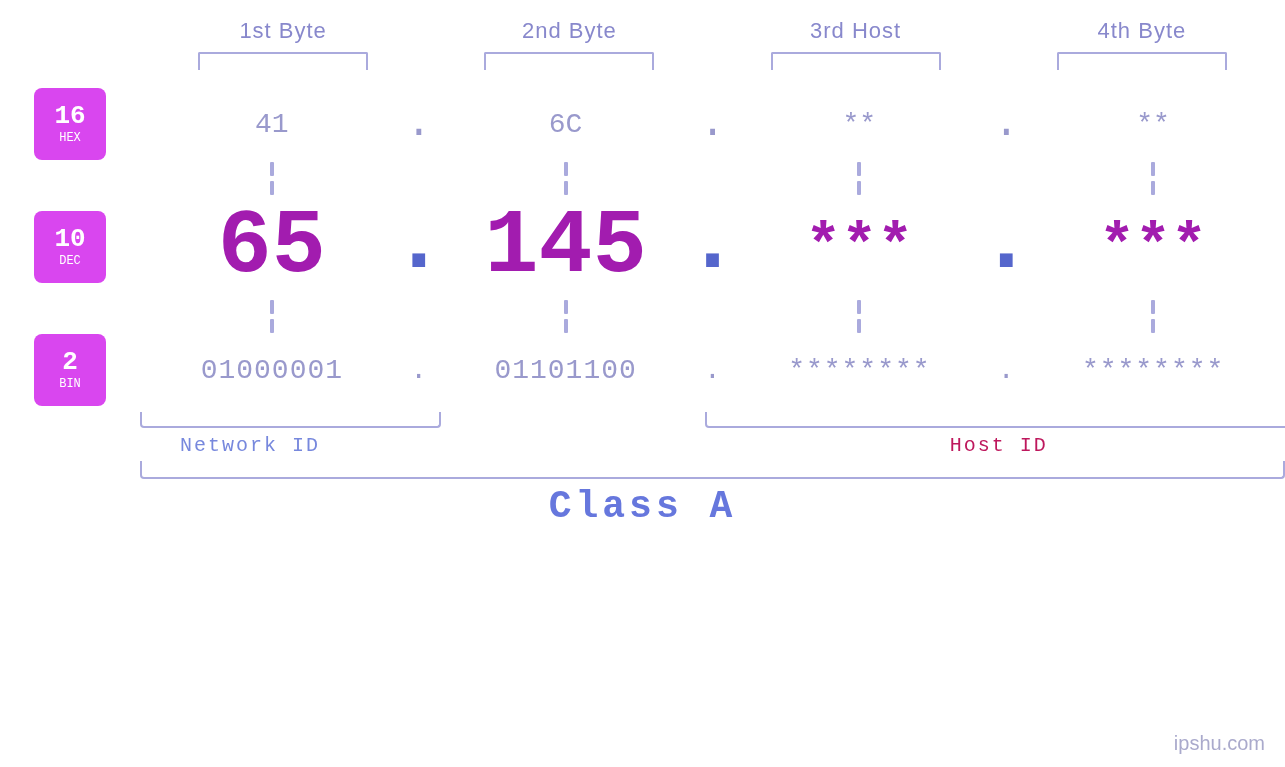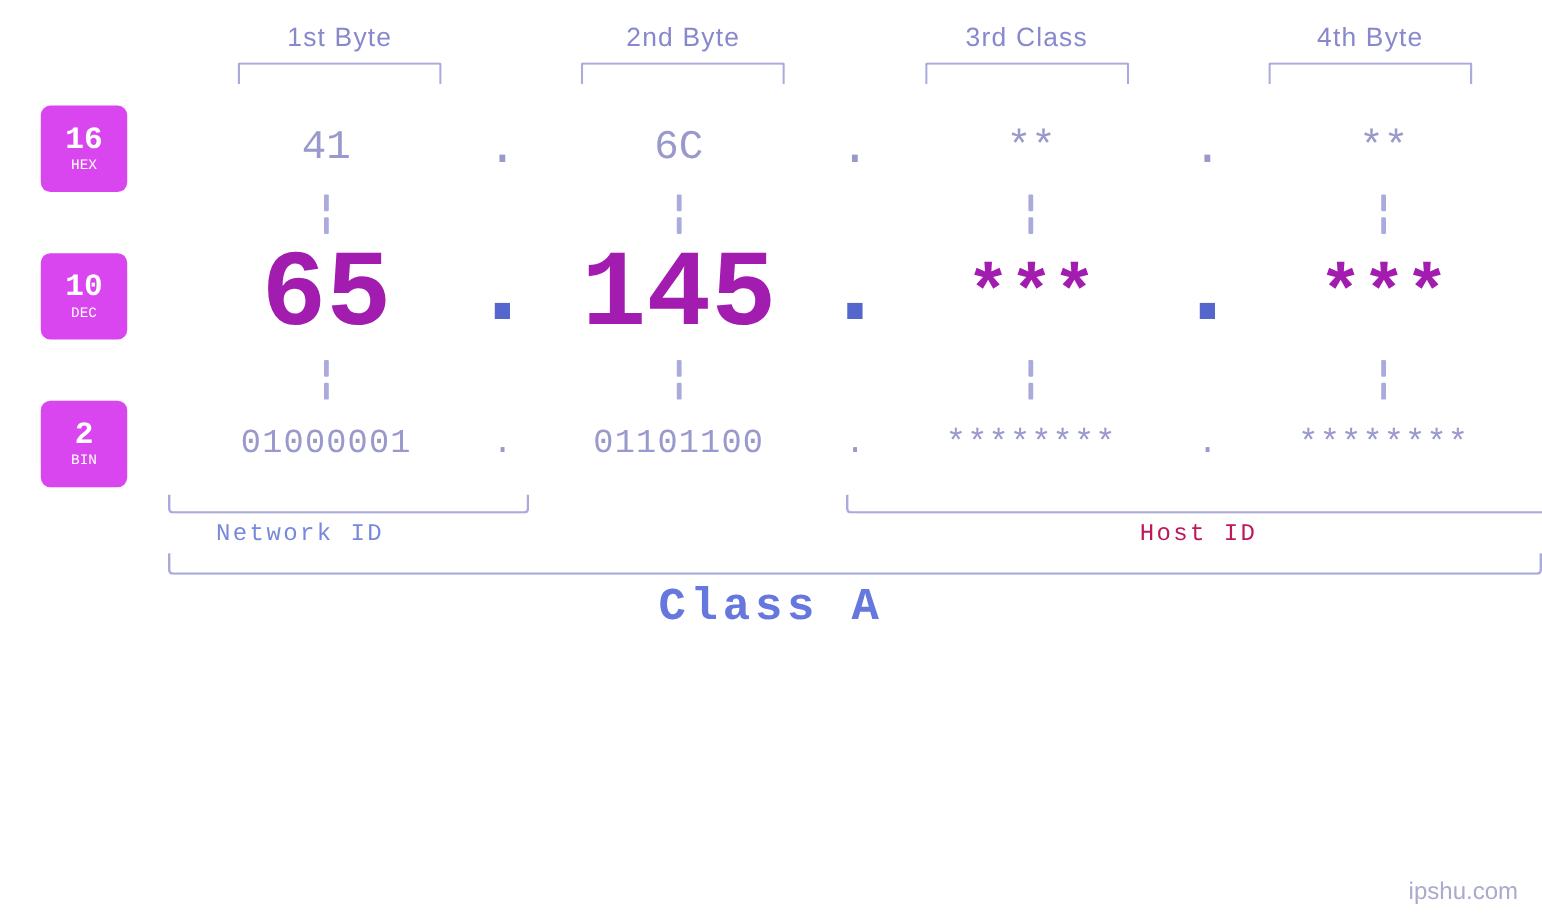--- a/index.html
+++ b/index.html
@@ -87,21 +87,21 @@
       font-weight: 400;
       margin-top: 2px;
     }
 
     .data-value {
       text-align: center;
       color: #7788dd;
     }
 
     .hex-value {
-      font-size: 34px;
+      font-size: 28px;
       color: #9999cc;
     }
 
     .dec-value {
       font-size: 90px;
       font-weight: bold;
       color: #a21caf;
     }
 
     .bin-value {
@@ -223,21 +223,21 @@
     }
   </style>
 </head>
 <body>
 
 <div class="main-container">
 
   <div class="byte-headers">
     <div class="byte-header">1st Byte</div>
     <div class="byte-header">2nd Byte</div>
-    <div class="byte-header">3rd Class</div>
+    <div class="byte-header">3rd Host</div>
     <div class="byte-header">4th Byte</div>
   </div>
 
   <div class="brackets-row">
     <div class="bracket-cell">
       <div class="bracket"></div>
     </div>
     <div class="bracket-cell">
       <div class="bracket"></div>
     </div>

